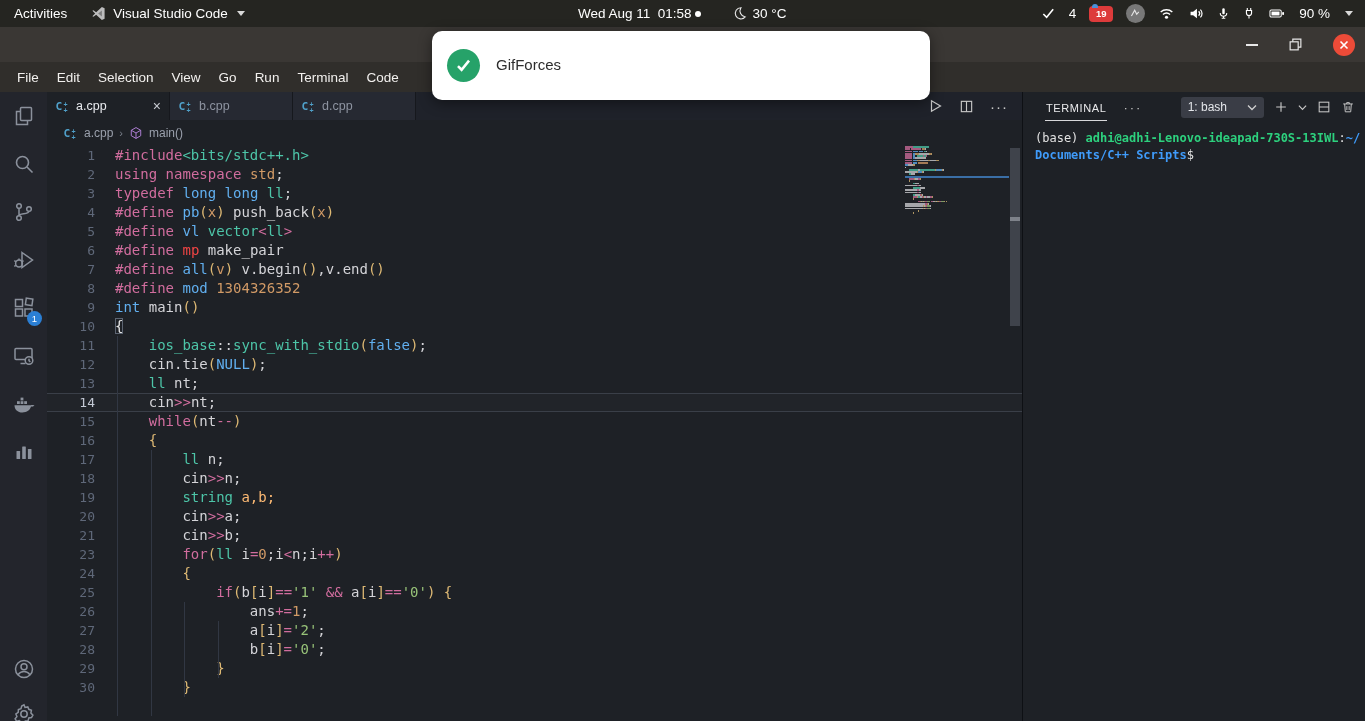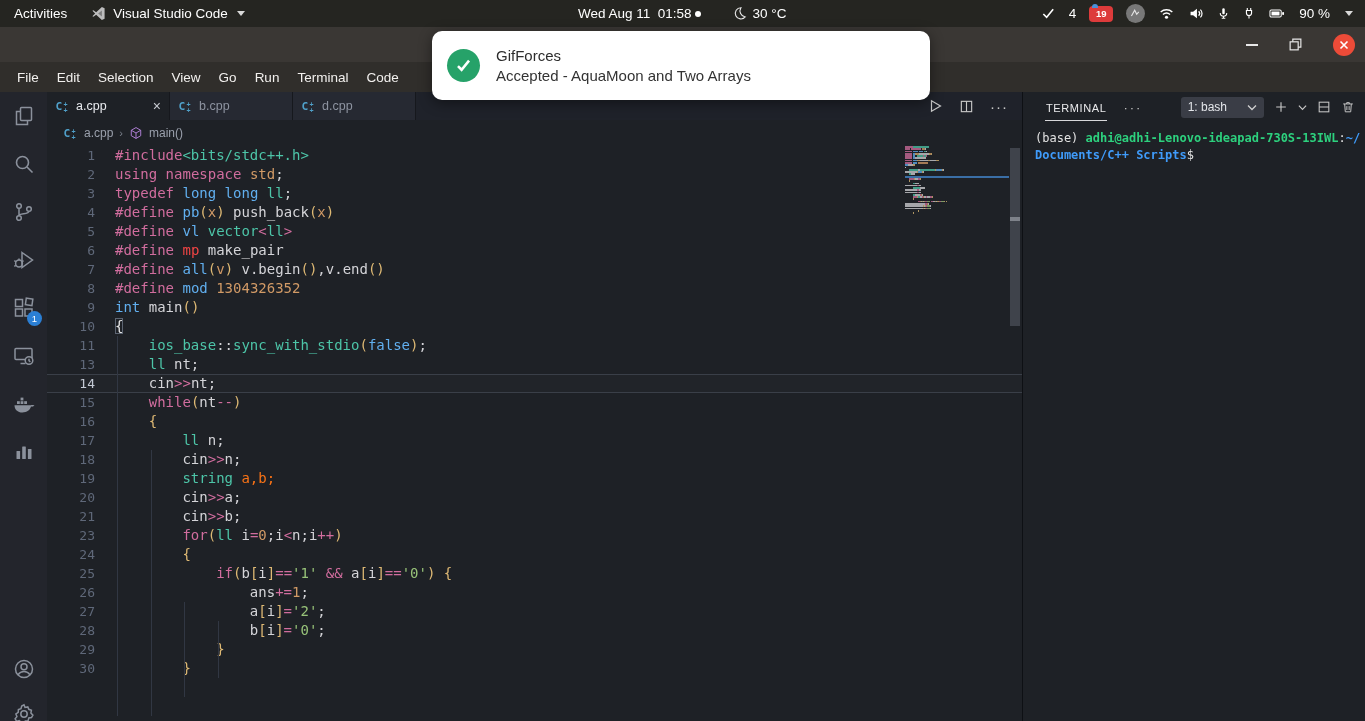--- a/index.html
+++ b/index.html
@@ -370,20 +370,24 @@
             </div>
             <div class="code-line">
               <span class="ln">10</span>
               <span class="lt"><span class="brkt" style="color: rgb(232, 232, 232);">{</span></span>
             </div>
             <div class="code-line">
               <span class="ln">11</span>
               <span class="lt"><span style="color: rgb(212, 212, 216);">    </span><span style="color: rgb(77, 197, 168);">ios_base</span><span style="color: rgb(212, 212, 216);">::</span><span style="color: rgb(77, 197, 168);">sync_with_stdio</span><span style="color: rgb(222, 185, 116);">(</span><span style="color: rgb(97, 175, 239);">false</span><span style="color: rgb(222, 185, 116);">)</span><span style="color: rgb(212, 212, 216);">;</span></span>
             </div>
             <div class="code-line">
+              <span class="ln">12</span>
+              <span class="lt"><span style="color: rgb(212, 212, 216);">    cin.tie</span><span style="color: rgb(222, 185, 116);">(</span><span style="color: rgb(97, 175, 239);">NULL</span><span style="color: rgb(222, 185, 116);">)</span><span style="color: rgb(212, 212, 216);">;</span></span>
+            </div>
+            <div class="code-line">
               <span class="ln">13</span>
               <span class="lt"><span style="color: rgb(212, 212, 216);">    </span><span style="color: rgb(77, 197, 168);">ll</span><span style="color: rgb(212, 212, 216);"> nt;</span></span>
             </div>
             <div class="code-line active">
               <span class="ln">14</span>
               <span class="lt"><span style="color: rgb(212, 212, 216);">    cin</span><span style="color: rgb(209, 109, 158);">&gt;&gt;</span><span style="color: rgb(212, 212, 216);">nt;</span></span>
             </div>
             <div class="code-line">
               <span class="ln">15</span>
               <span class="lt"><span style="color: rgb(212, 212, 216);">    </span><span style="color: rgb(209, 109, 158);">while</span><span style="color: rgb(222, 185, 116);">(</span><span style="color: rgb(212, 212, 216);">nt</span><span style="color: rgb(209, 109, 158);">--</span><span style="color: rgb(222, 185, 116);">)</span></span>
@@ -395,21 +399,21 @@
             <div class="code-line">
               <span class="ln">17</span>
               <span class="lt"><span style="color: rgb(212, 212, 216);">        </span><span style="color: rgb(77, 197, 168);">ll</span><span style="color: rgb(212, 212, 216);"> n;</span></span>
             </div>
             <div class="code-line">
               <span class="ln">18</span>
               <span class="lt"><span style="color: rgb(212, 212, 216);">        cin</span><span style="color: rgb(209, 109, 158);">&gt;&gt;</span><span style="color: rgb(212, 212, 216);">n;</span></span>
             </div>
             <div class="code-line">
               <span class="ln">19</span>
-              <span class="lt"><span style="color: rgb(212, 212, 216);">        </span><span style="color: rgb(77, 197, 168);">string</span><span style="color: #f97316;"> a,b;</span></span>
+              <span class="lt"><span style="color: rgb(212, 212, 216);">        </span><span style="color: rgb(77, 197, 168);">string</span><span style="color: #fdba74;"> a,b;</span></span>
             </div>
             <div class="code-line">
               <span class="ln">20</span>
               <span class="lt"><span style="color: rgb(212, 212, 216);">        cin</span><span style="color: rgb(209, 109, 158);">&gt;&gt;</span><span style="color: rgb(212, 212, 216);">a;</span></span>
             </div>
             <div class="code-line">
               <span class="ln">21</span>
               <span class="lt"><span style="color: rgb(212, 212, 216);">        cin</span><span style="color: rgb(209, 109, 158);">&gt;&gt;</span><span style="color: rgb(212, 212, 216);">b;</span></span>
             </div>
             <div class="code-line">
@@ -714,17 +718,16 @@
   </div>
 
   <div class="notification">
     <span class="notif-icon" id="notif-icon" style="background: rgb(38, 162, 105);">
       <svg width="17" height="17" viewBox="0 0 16 16">
           <path d="M2.8 8.6l3.4 3.4 7-8.6" stroke="#fff" fill="none" stroke-width="2.4"></path>
         </svg>
     </span>
     <span>
       <div class="notif-title">GifForces</div>
-      <div class="notif-body">Accepted - AquaMoon and Two Arrays</div>
     </span>
   </div>
 
 </div>
 
 </body></html>

